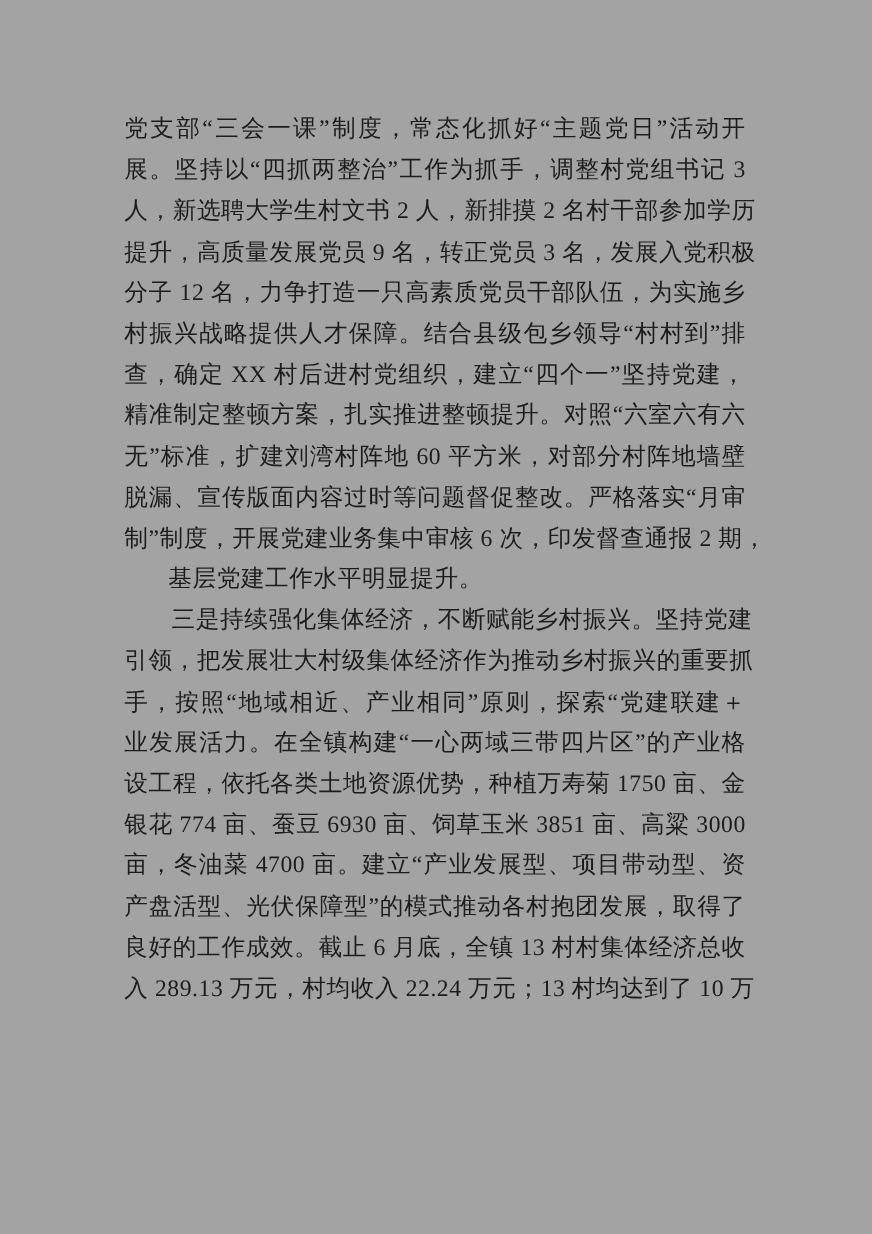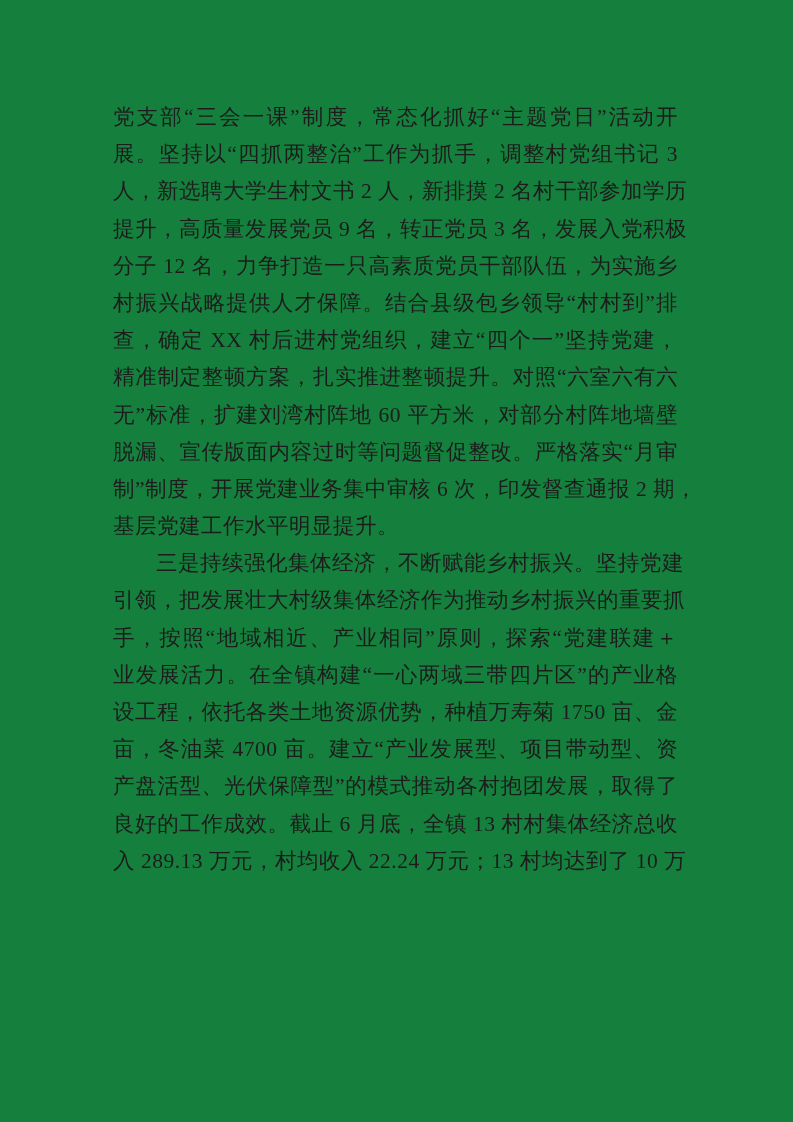--- a/index.html
+++ b/index.html
@@ -4,21 +4,21 @@
 <style>
   html, body {
     margin: 0;
     padding: 0;
     background: #ffffff;
   }
   .page {
     position: relative;
     width: 793px;
     height: 1122px;
-    background: #15803d;
+    background: #a3a3a3;
     overflow: hidden;
     box-sizing: border-box;
     padding: 99px 115px 0 113px;
     font-family: "Liberation Serif", "DejaVu Serif", serif;
     color: #1c1c1c;
   }
   .text-block {
     width: 100%;
   }
   .line {
@@ -26,20 +26,21 @@
     line-height: 37.2px;
     height: 37.2px;
     white-space: nowrap;
     text-align: justify;
     text-align-last: justify;
     letter-spacing: 0.5px;
   }
   .line.no-stretch {
     text-align: left;
     text-align-last: left;
+    margin-left: 40px;
   }
   .line.indent {
     text-indent: 43px;
   }
 </style>
 </head>
 <body>
 
 <div class="page">
   <div class="text-block">
@@ -53,18 +54,19 @@
     <div class="line">精准制定整顿方案，扎实推进整顿提升。对照“六室六有六</div>
     <div class="line">无”标准，扩建刘湾村阵地 60 平方米，对部分村阵地墙壁</div>
     <div class="line">脱漏、宣传版面内容过时等问题督促整改。严格落实“月审</div>
     <div class="line">制”制度，开展党建业务集中审核 6 次，印发督查通报 2 期，</div>
     <div class="line no-stretch">基层党建工作水平明显提升。</div>
     <div class="line indent">三是持续强化集体经济，不断赋能乡村振兴。坚持党建</div>
     <div class="line">引领，把发展壮大村级集体经济作为推动乡村振兴的重要抓</div>
     <div class="line">手，按照“地域相近、产业相同”原则，探索“党建联建＋</div>
     <div class="line">业发展活力。在全镇构建“一心两域三带四片区”的产业格</div>
     <div class="line">设工程，依托各类土地资源优势，种植万寿菊 1750 亩、金</div>
+    <div class="line">银花 774 亩、蚕豆 6930 亩、饲草玉米 3851 亩、高粱 3000</div>
     <div class="line">亩，冬油菜 4700 亩。建立“产业发展型、项目带动型、资</div>
     <div class="line">产盘活型、光伏保障型”的模式推动各村抱团发展，取得了</div>
     <div class="line">良好的工作成效。截止 6 月底，全镇 13 村村集体经济总收</div>
     <div class="line">入 289.13 万元，村均收入 22.24 万元；13 村均达到了 10 万</div>
   </div>
 </div>
 
 </body></html>

